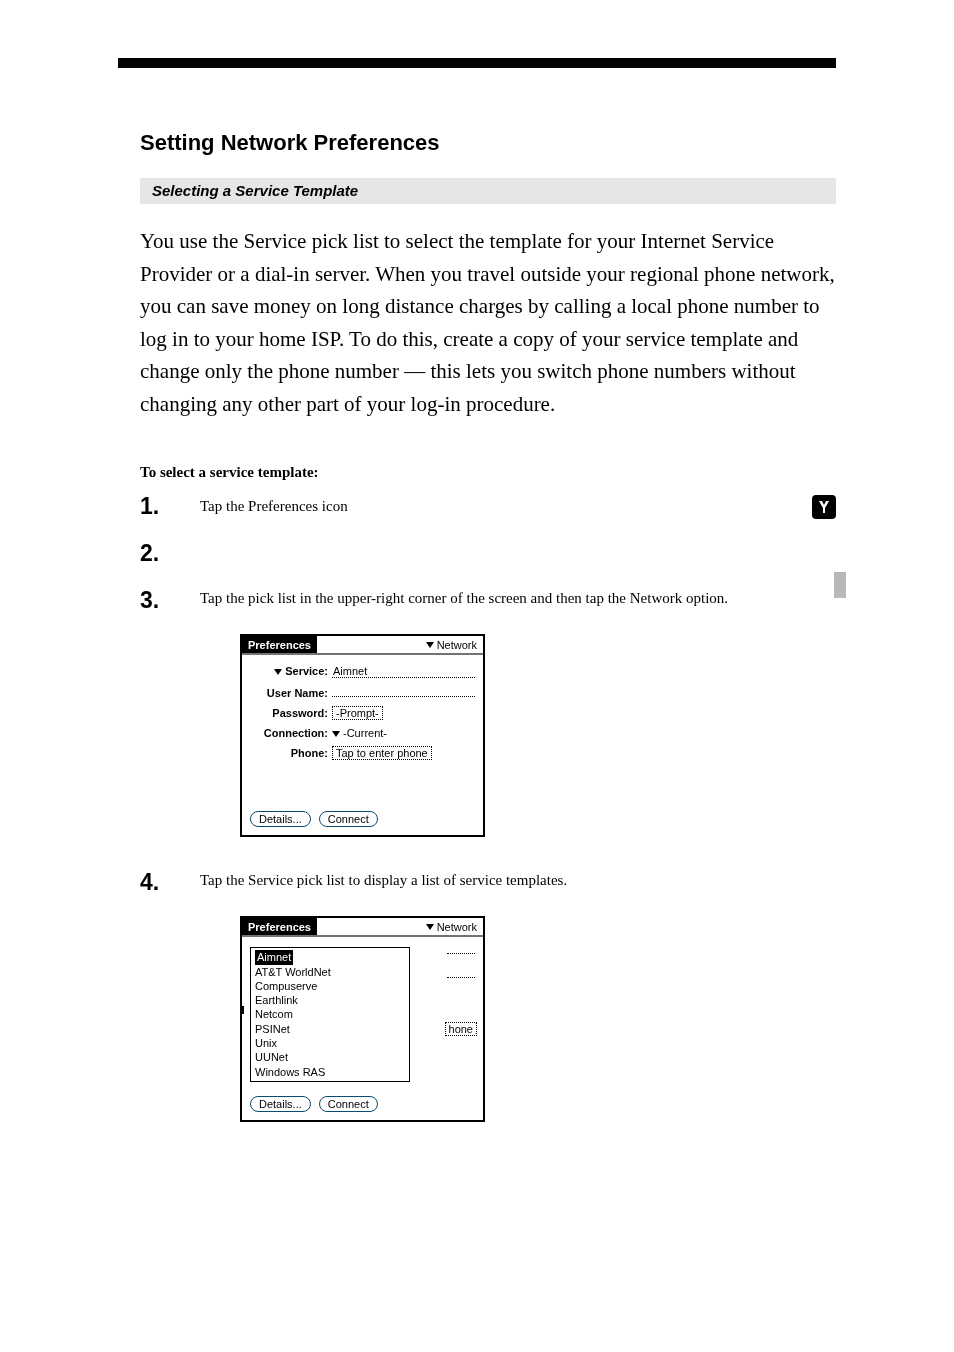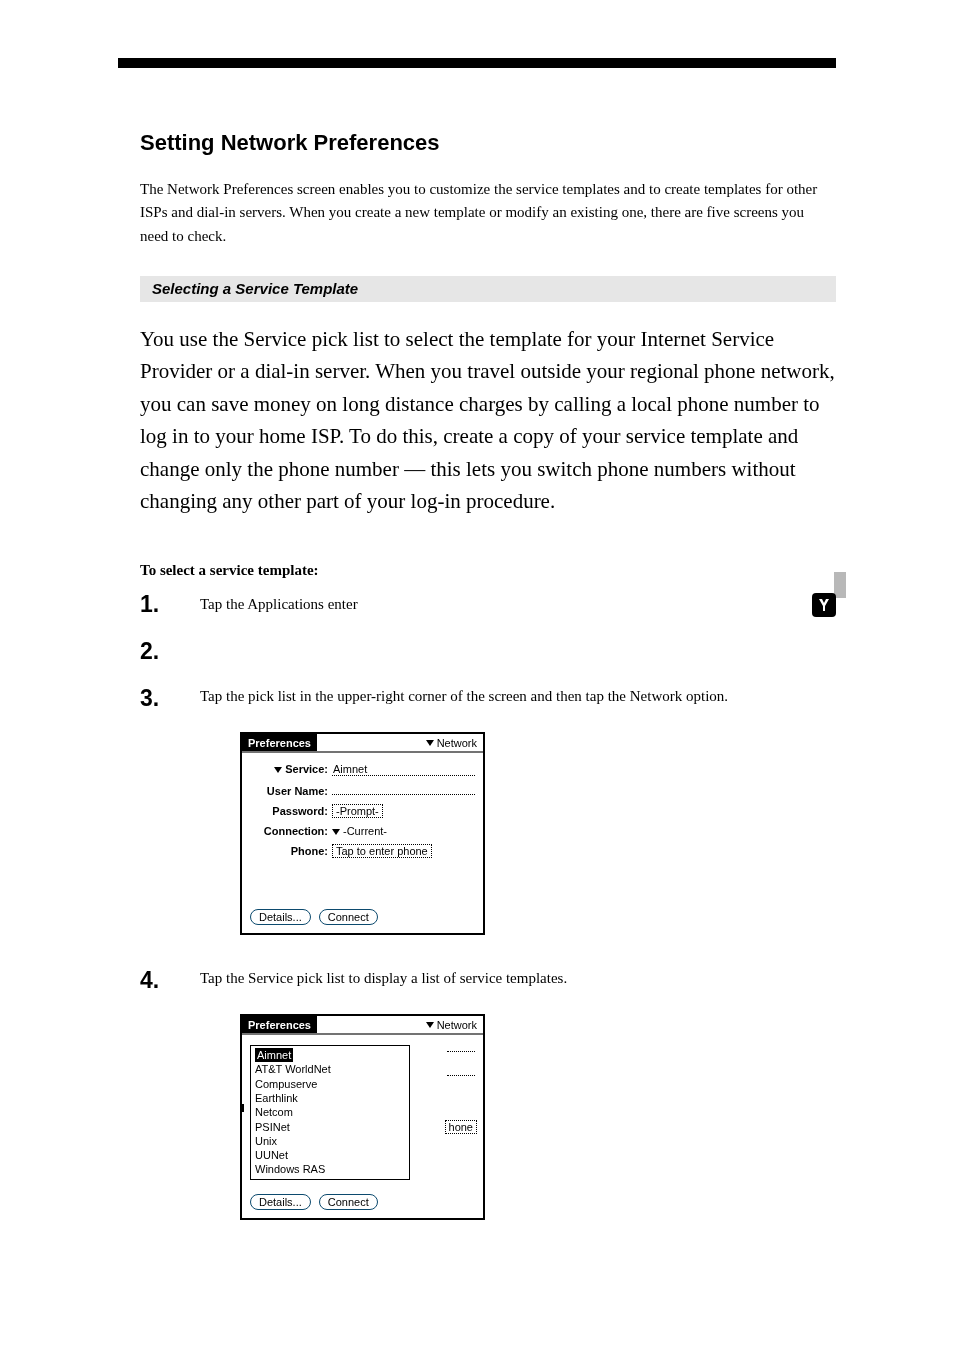--- a/index.html
+++ b/index.html
@@ -206,33 +206,32 @@
 <body>
 
 <div class="black-bar"></div>
 <div class="side-tab"></div>
 
 <div class="content">
 
 
   <h2>Setting Network Preferences</h2>
 
-  <p class="intro">The Network Preferences screen enables you to customize the service templates and to create templates for other ISPs and dial-in servers. When you create a new template or modify an existing one, there are five screens you need to check.</p>
 
   <div class="grey-band">
     <span class="band-title">Selecting a Service Template</span>
   </div>
 
   <p class="band-text">You use the Service pick list to select the template for your Internet Service Provider or a dial-in server. When you travel outside your regional phone network, you can save money on long distance charges by calling a local phone number to log in to your home ISP. To do this, create a copy of your service template and change only the phone number — this lets you switch phone numbers without changing any other part of your log-in procedure.</p>
 
   <div class="steps-label">To select a service template:</div>
 
   <div class="step-row with-icon">
     <div class="step-num">1.</div>
-    <div class="step-text">Tap the Applications enter</div>
+    <div class="step-text">Tap the Preferences icon</div>
     <div class="step-icon">
       <svg viewBox="0 0 16 16">
           <path fill="#fff" d="M3 2h3l2 4 2-4h3L9 9v5H7V9z"></path>
         </svg>
     </div>
   </div>
 
   <div class="step-row">
     <div class="step-num">2.</div>
   </div>

